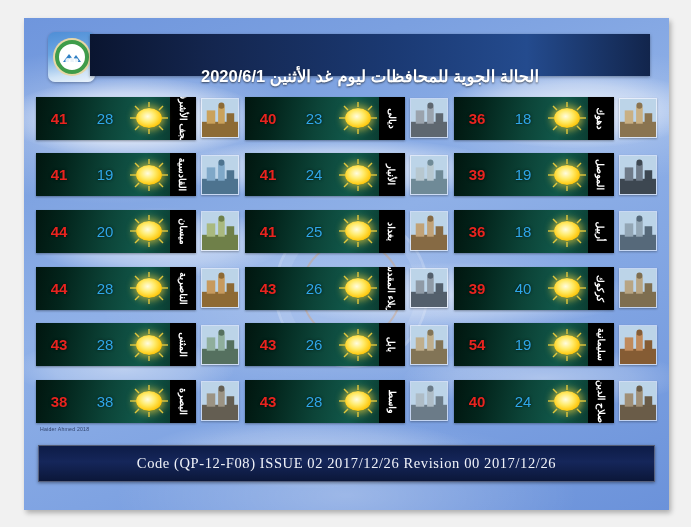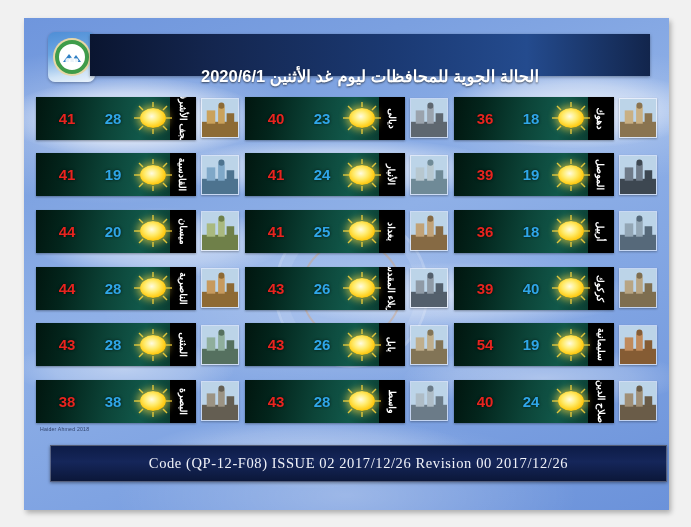--- a/index.html
+++ b/index.html
@@ -135,35 +135,34 @@
 
   .card {
     position: relative;
     flex: 1 1 auto;
     height: 43px;
     background: linear-gradient(100deg, #01160f 0%, #03251c 18%, #0c4438 45%, #11584a 66%, #0a3b30 86%, #041c16 100%);
     display: flex;
     align-items: center;
     box-shadow: 0 1px 2px rgba(0,0,0,0.35);
     overflow: hidden;
-    padding-left: 8px;
   }
 
   .temp-max {
     color: #e8241f;
     font-weight: bold;
     font-size: 15px;
     width: 46px;
     text-align: center;
     text-shadow: 0 0 3px rgba(0,0,0,0.75);
     flex: 0 0 auto;
   }
   .temp-min {
     color: #2fa6e8;
-    font-weight: bold;
+    font-weight: normal;
     font-size: 15px;
     width: 46px;
     text-align: center;
     text-shadow: 0 0 3px rgba(0,0,0,0.75);
     flex: 0 0 auto;
   }
 
   .sun-wrap {
     flex: 1 1 auto;
     display: flex;
@@ -226,21 +225,21 @@
     position: absolute;
     left: 16px; top: 408px;
     font-size: 5.2px;
     color: #1d2c50;
     letter-spacing: .2px;
     opacity: .85;
   }
 
   #footer-bar {
     position: absolute;
-    left: 26px; top: 427px;
+    left: 14px; top: 427px;
     width: 617px; height: 37px;
     background: linear-gradient(180deg, #0d1c47 0%, #15265a 45%, #0b1739 100%);
     border: 1px solid rgba(255,255,255,0.30);
     display: flex;
     align-items: center;
     justify-content: center;
     box-shadow: 0 1px 3px rgba(0,0,0,0.4);
   }
   #footer-text {
     color: #f0f2f8;

